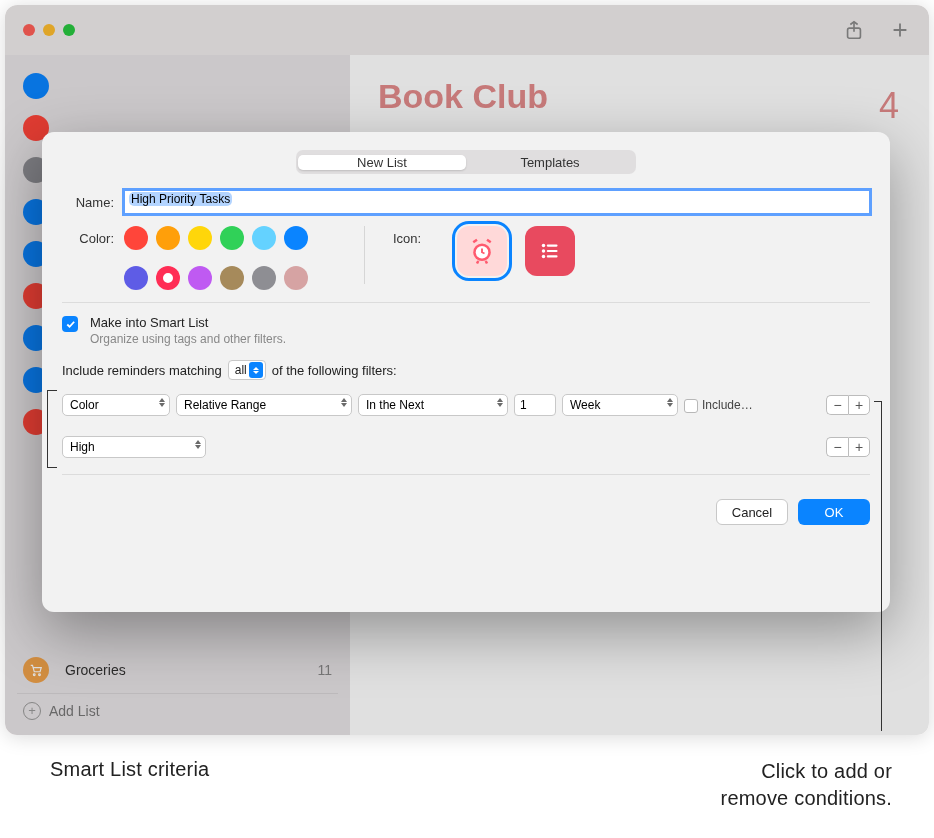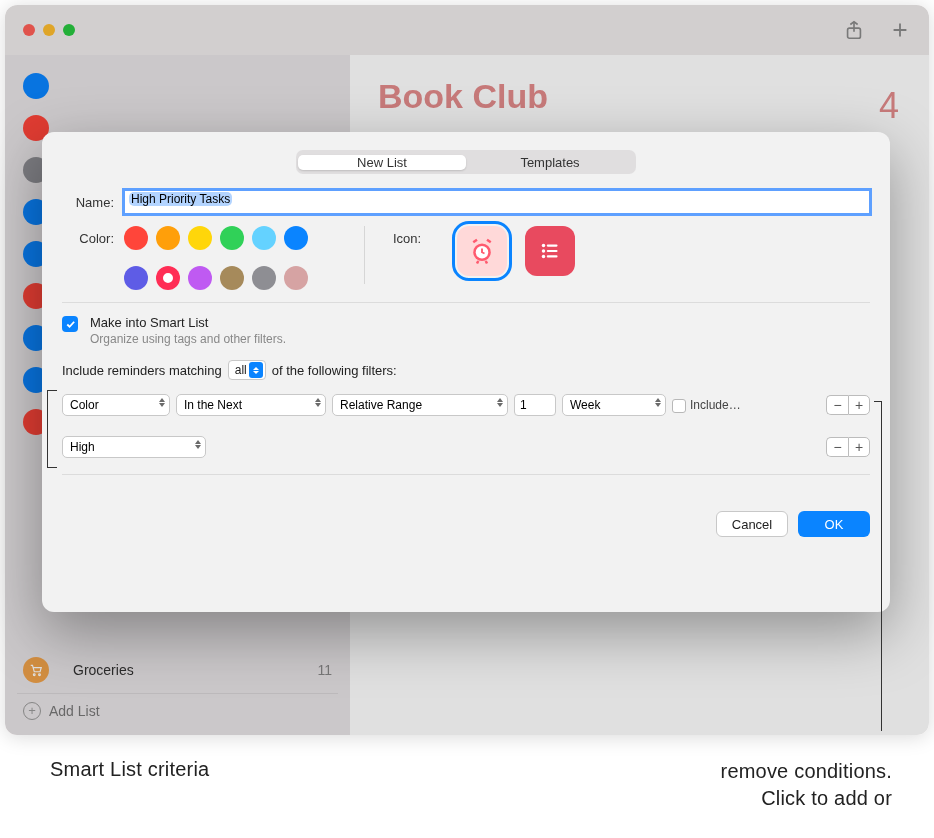--- a/index.html
+++ b/index.html
@@ -11,21 +11,21 @@
 .traffic { display: flex; gap: 8px; }
 .tl { width: 12px; height: 12px; border-radius: 50%; }
 .tl.red { background: #ff5f57; } .tl.yel { background: #febc2e; } .tl.grn { background: #28c840; }
 .toolbar-right { margin-left: auto; display: flex; gap: 24px; color: #8a8a8a; }
 .toolbar-icon { width: 22px; height: 22px; }
 
 .app-body { display: flex; height: calc(100% - 50px); }
 .sidebar { width: 345px; background: #e8e4e6; padding: 8px 12px; display: flex; flex-direction: column; }
 .search-box { width: 100%; height: 28px; border: 1px solid #d0cccd; border-radius: 6px; background: #e3dfe1; padding: 0 8px; display: flex; align-items: center; gap: 6px; color: #9a9a9a; font-size: 13px; margin-bottom: 12px; }
 .side-items { flex: 1; display: flex; flex-direction: column; gap: 4px; padding-top: 4px; }
-.side-item { height: 38px; display: flex; align-items: center; gap: 24px; padding: 0 6px; border-radius: 6px; font-size: 14px; color: #333; }
+.side-item { height: 38px; display: flex; align-items: center; gap: 16px; padding: 0 6px; border-radius: 6px; font-size: 14px; color: #333; }
 .side-icon { width: 26px; height: 26px; border-radius: 50%; display: flex; align-items: center; justify-content: center; color:#fff; font-size:14px; }
 .side-count { margin-left: auto; color: #888; font-size: 14px; }
 .add-list-row { height: 34px; display: flex; align-items: center; gap: 8px; color: #777; font-size: 14px; padding: 0 6px; border-top: 1px solid #d8d4d6; margin-top: 4px; }
 .plus-circle { width: 18px; height: 18px; border: 1.5px solid #999; border-radius: 50%; display:flex; align-items:center; justify-content:center; font-size: 13px; color:#999; line-height:1; }
 
 .main-area { flex: 1; background: #fff; padding: 22px 28px; }
 .main-title { font-size: 34px; font-weight: 700; color: #e38b8b; }
 .main-count { position: absolute; right: 30px; top: 80px; font-size: 36px; font-weight: 400; color: #e38b8b; }
 
 
@@ -84,21 +84,21 @@
 .pm:first-child { border-radius: 5px 0 0 5px; border-right: none; }
 .pm:last-child { border-radius: 0 5px 5px 0; }
 
 
 .bracket-left { position: absolute; left: -15px; top: 0; width: 10px; height: 78px; border-left: 1px solid #333; border-top: 1px solid #333; border-bottom: 1px solid #333; }
 
 .line-right { position: absolute; right: -12px; top: 11px; width: 1px; height: 330px; background: #333; }
 .line-right::before { content:""; position:absolute; top:0; right:0; width:8px; height:1px; background:#333; }
 
 .dialog-buttons { display: flex; justify-content: flex-end; gap: 10px; margin-top: 24px; }
-.btn { min-width: 72px; height: 26px; border-radius: 6px; font-size: 13px; display:flex; align-items:center; justify-content:center; cursor:pointer; padding: 0 14px; margin-top: 12px; }
+.btn { min-width: 72px; height: 26px; border-radius: 6px; font-size: 13px; display:flex; align-items:center; justify-content:center; cursor:pointer; padding: 0 14px; }
 .btn.sec { background: #fff; border: 1px solid #c8c8c8; color:#222; }
 .btn.pri { background: #0a84ff; color: #fff; border: none; }
 
 
 .caption { position: absolute; font-size: 20px; color: #222; letter-spacing: 0.2px; }
 .cap-left { left: 50px; top: 758px; }
 .cap-right { right: 42px; top: 758px; text-align: right; line-height: 1.35; }
 
 svg { display: block; }
 </style>
@@ -261,32 +261,32 @@
   </div>
 
   <div class="filters">
     <div class="bracket-left"></div>
 
     <div class="filter-row">
       <span class="sel" style="width:108px">
           <span>Color</span>
           <span class="dbl"></span>
         </span>
+      <span class="sel" style="width:176px">
+          <span>Relative Range</span>
+          <span class="dbl"></span>
+        </span>
       <span class="sel" style="width:150px">
           <span>In the Next</span>
           <span class="dbl"></span>
         </span>
-      <span class="sel" style="width:176px">
-          <span>Relative Range</span>
-          <span class="dbl"></span>
-        </span>
       <span class="num-input">
           <span>1</span>
         </span>
-      <span class="sel" style="width:104px">
+      <span class="sel" style="width:116px">
           <span>Week</span>
           <span class="dbl"></span>
         </span>
       <span class="incl">
         <span class="checkbox unchecked" style="width:14px;height:14px;border-radius:3px"></span>
         <span>Include…</span>
       </span>
       <span class="pm-group" style="position:relative">
         <span class="pm">−</span>
         <span class="pm">+</span>
@@ -314,15 +314,15 @@
         <span>Cancel</span>
       </div>
     <div class="btn pri">
         <span>OK</span>
       </div>
   </div>
 </div>
 
 <div class="caption cap-left">Smart List criteria</div>
 <div class="caption cap-right">
+  <div>Click to add or</div>
   <div>remove conditions.</div>
-  <div>Click to add or</div>
 </div>
 
 </body></html>

